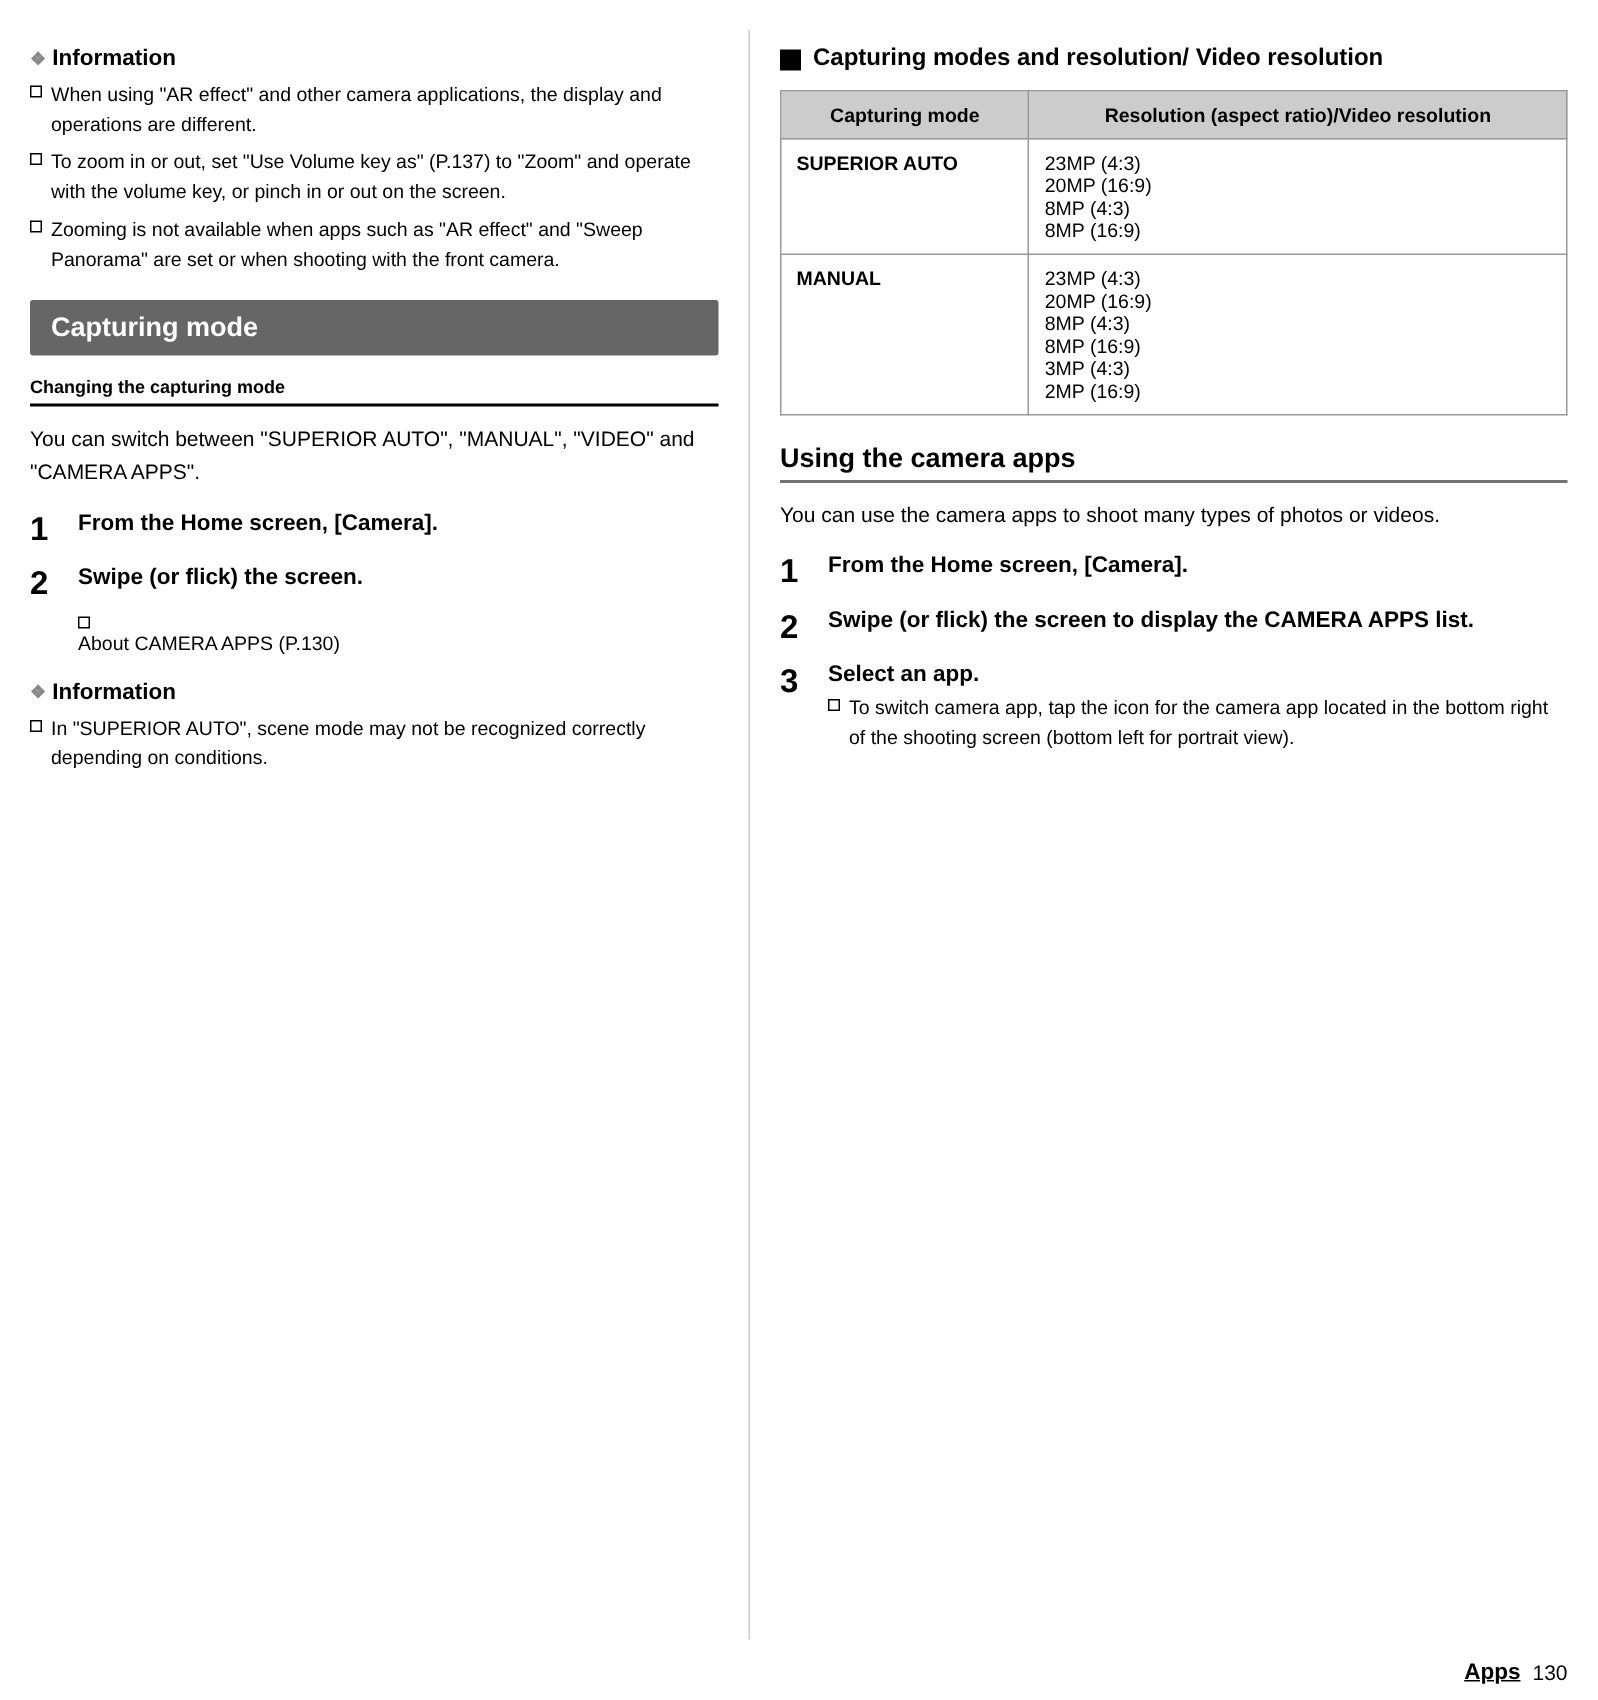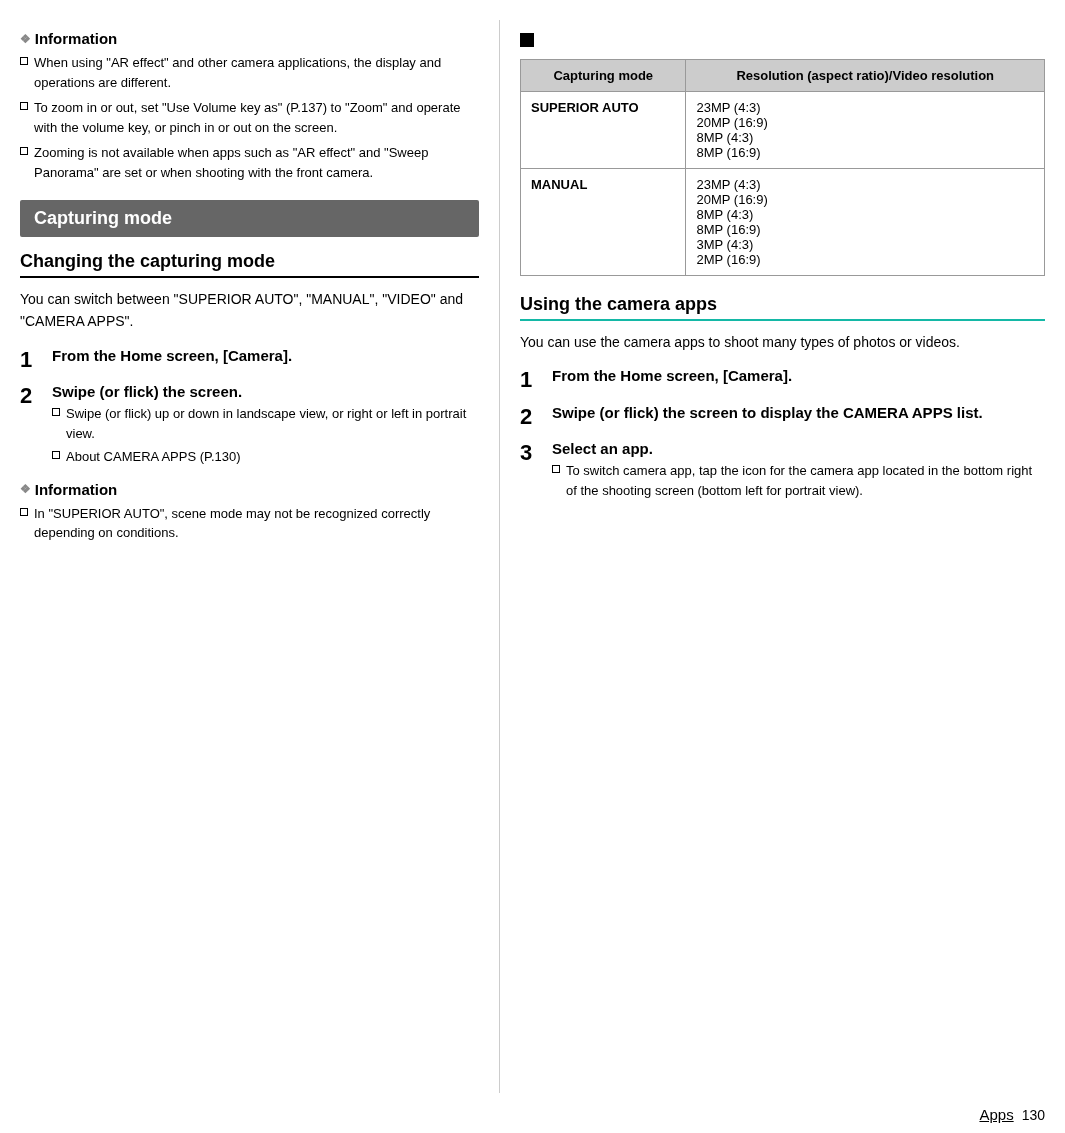--- a/index.html
+++ b/index.html
@@ -70,21 +70,21 @@
       color: #fff;
       font-size: 18px;
       font-weight: bold;
       padding: 8px 14px;
       margin-bottom: 14px;
       border-radius: 2px;
     }
 
     
     .subsection-title {
-      font-size: 18px;
+      font-size: 12px;
       font-weight: bold;
       color: #000;
       border-bottom: 2px solid #000;
       padding-bottom: 4px;
       margin-bottom: 10px;
     }
 
     .intro-text {
       font-size: 14px;
       line-height: 1.6;
@@ -162,37 +162,37 @@
       white-space: nowrap;
       vertical-align: top;
       margin-top: 12px;
     }
 
     
     .using-apps-title {
       font-size: 18px;
       font-weight: bold;
       color: #000;
-      border-bottom: 2px solid #14b8a6;
+      border-bottom: 2px solid #737373;
       padding-bottom: 4px;
       margin-bottom: 10px;
     }
 
     
     .page-footer {
       position: absolute;
       bottom: 10px;
       right: 20px;
       display: flex;
       align-items: center;
       gap: 8px;
     }
     .footer-apps {
       font-size: 15px;
-      font-weight: normal;
+      font-weight: bold;
       text-decoration: underline;
     }
     .footer-page {
       font-size: 14px;
       text-align: center;
     }
   </style>
 </head>
 <body>
 
@@ -229,25 +229,21 @@
       <div class="step-number">1</div>
       <div class="step-content">
         <div class="step-main">From the Home screen, [Camera].</div>
       </div>
     </div>
 
     <div class="step">
       <div class="step-number">2</div>
       <div class="step-content">
         <div class="step-main">Swipe (or flick) the screen.</div>
-        <div class="step-sub">
-          <span class="bullet-square"></span>
-          <span class="info-text">Swipe (or flick) up or down in landscape view, or right or left in portrait view.</span>
-        </div>
-        <div class="step-sub" style="margin-top:4px;">
+        <div class="step-sub" style="margin-top:14px;flex-direction:column;">
           <span class="bullet-square"></span>
           <span class="info-text">About CAMERA APPS (P.130)</span>
         </div>
       </div>
     </div>
 
     <div class="info-box" style="margin-top:14px;">
       <div class="info-title">
         <span class="diamond">❖</span>
         <span>Information</span>
@@ -257,20 +253,21 @@
         <span class="info-text">In "SUPERIOR AUTO", scene mode may not be recognized correctly depending on conditions.</span>
       </div>
     </div>
 
   </div>
 
   <div class="right-column">
 
     <div class="right-header">
       <span class="square-icon"></span>
+      <span>Capturing modes and resolution/ Video resolution</span>
     </div>
 
     <table class="resolution-table">
       <thead>
         <tr>
           <th>Capturing mode</th>
           <th>Resolution (aspect ratio)/Video resolution</th>
         </tr>
       </thead>
       <tbody>

